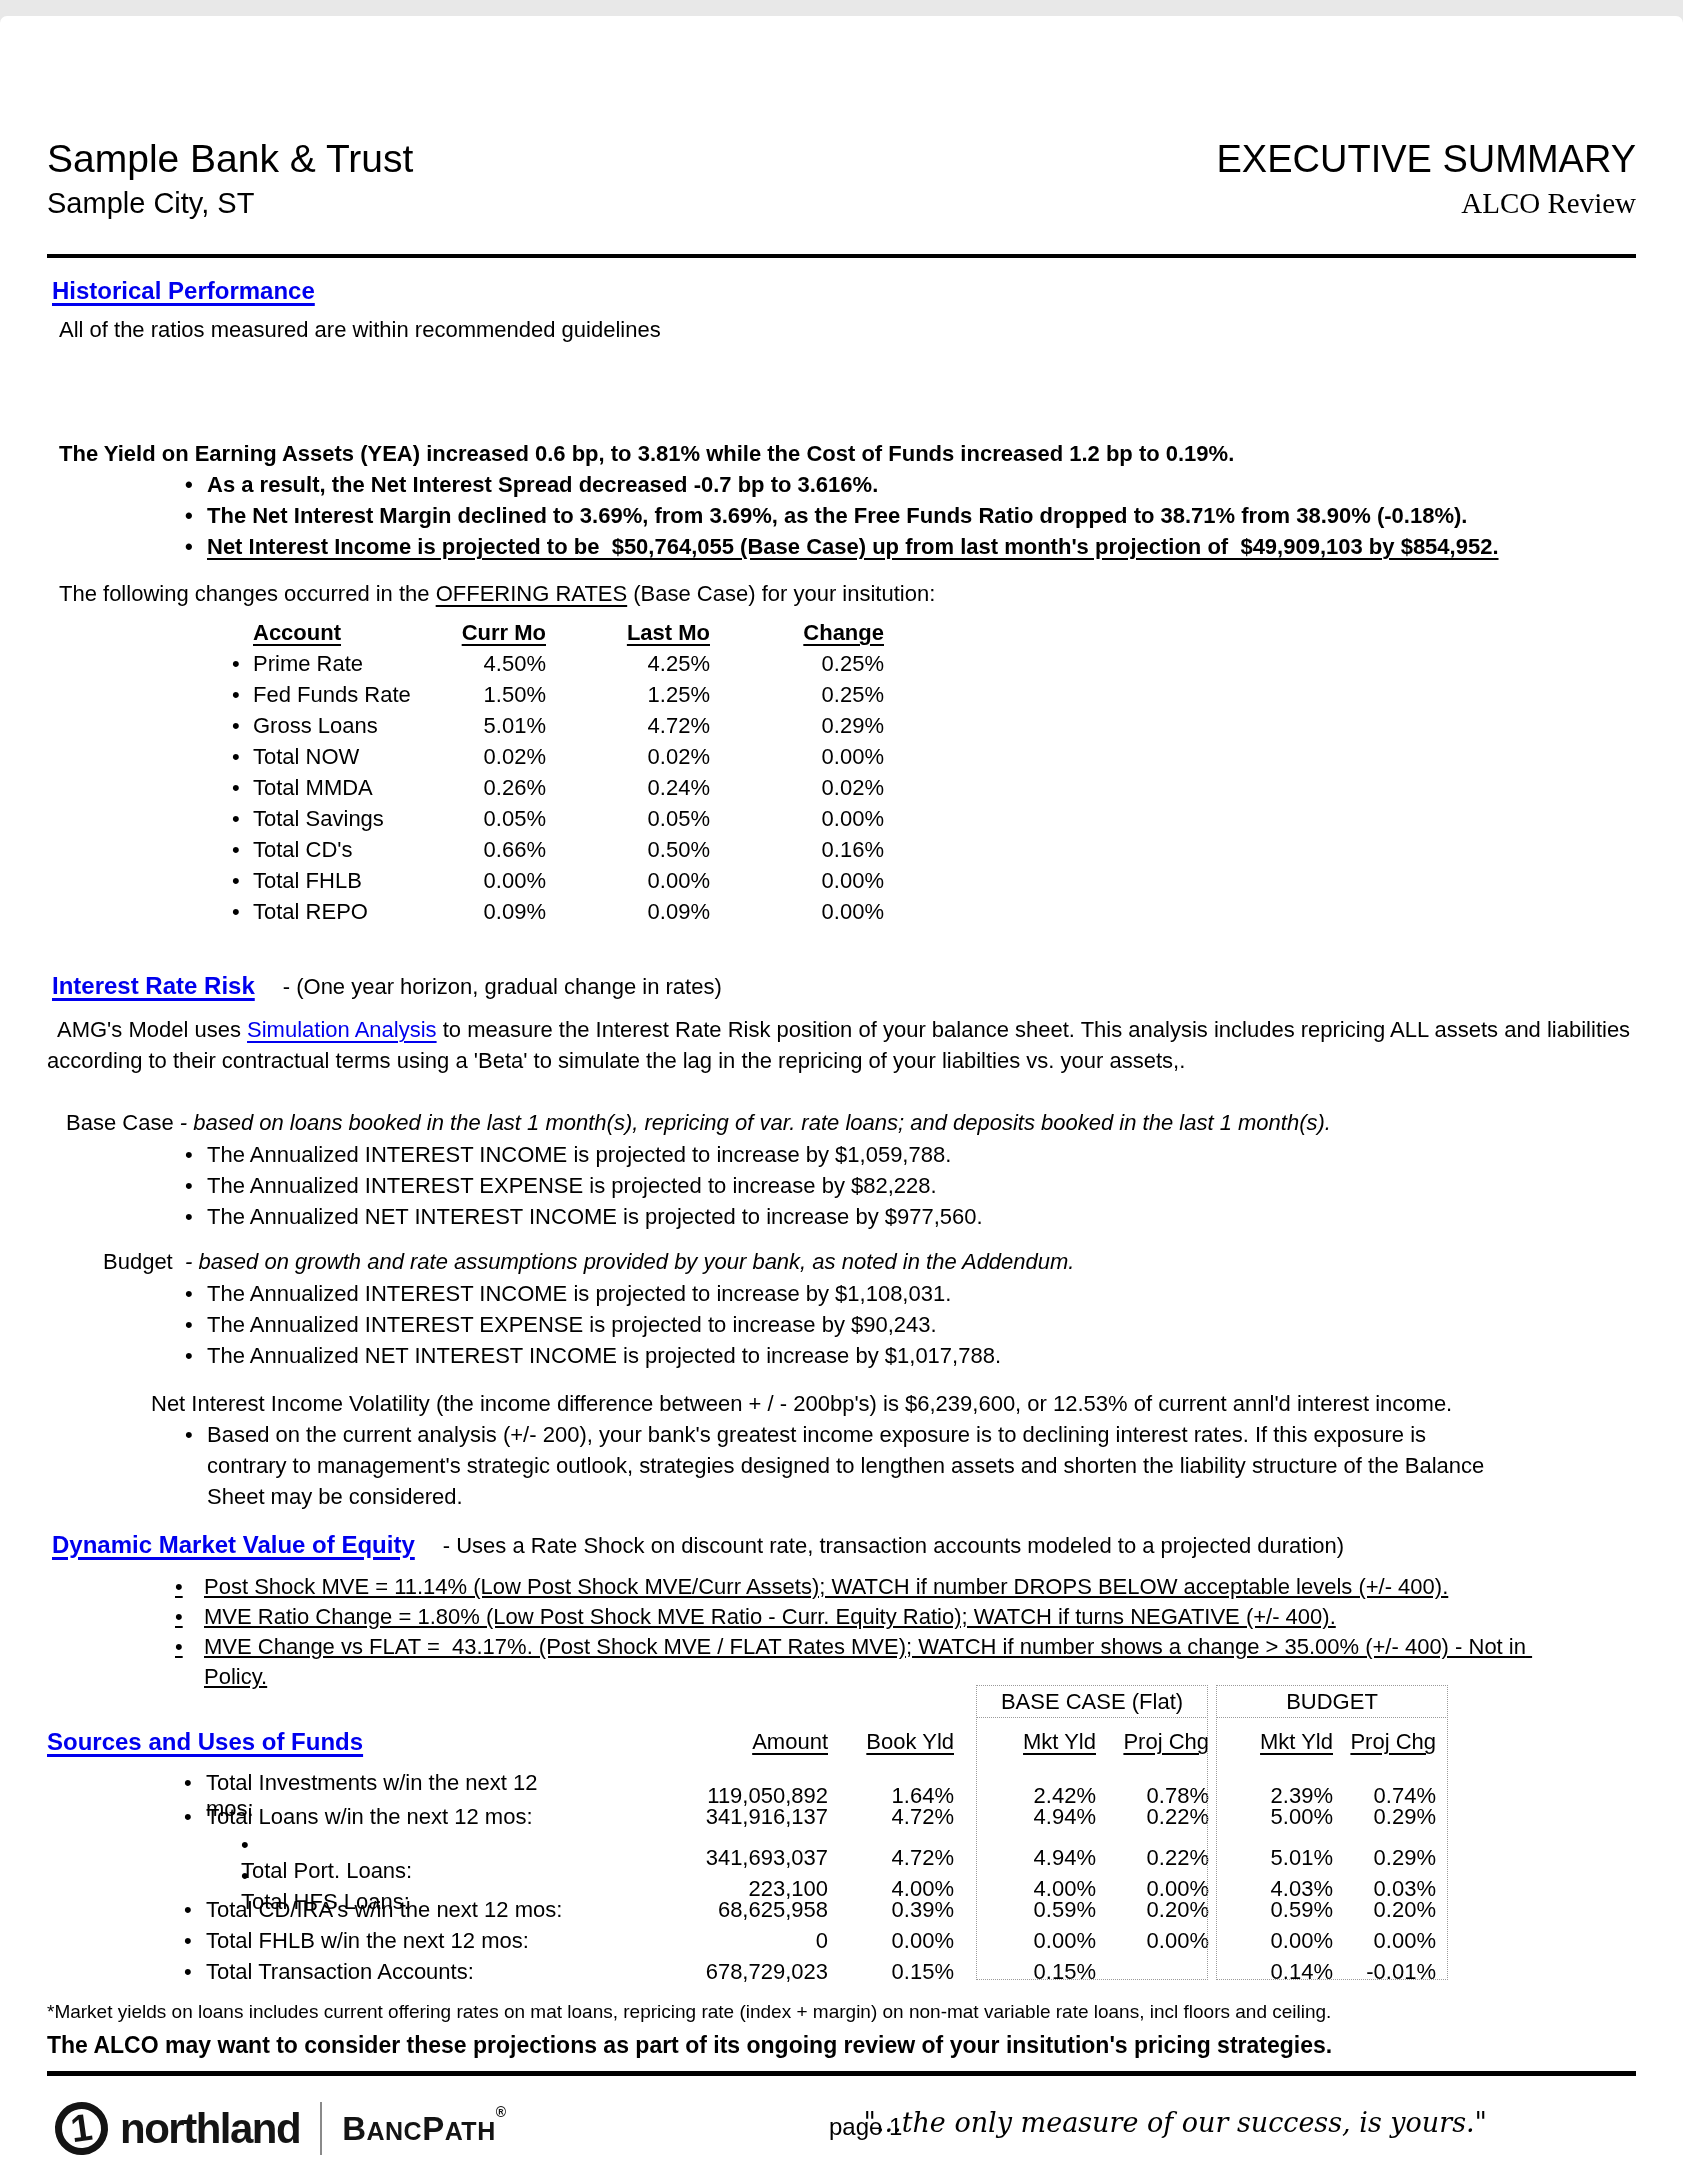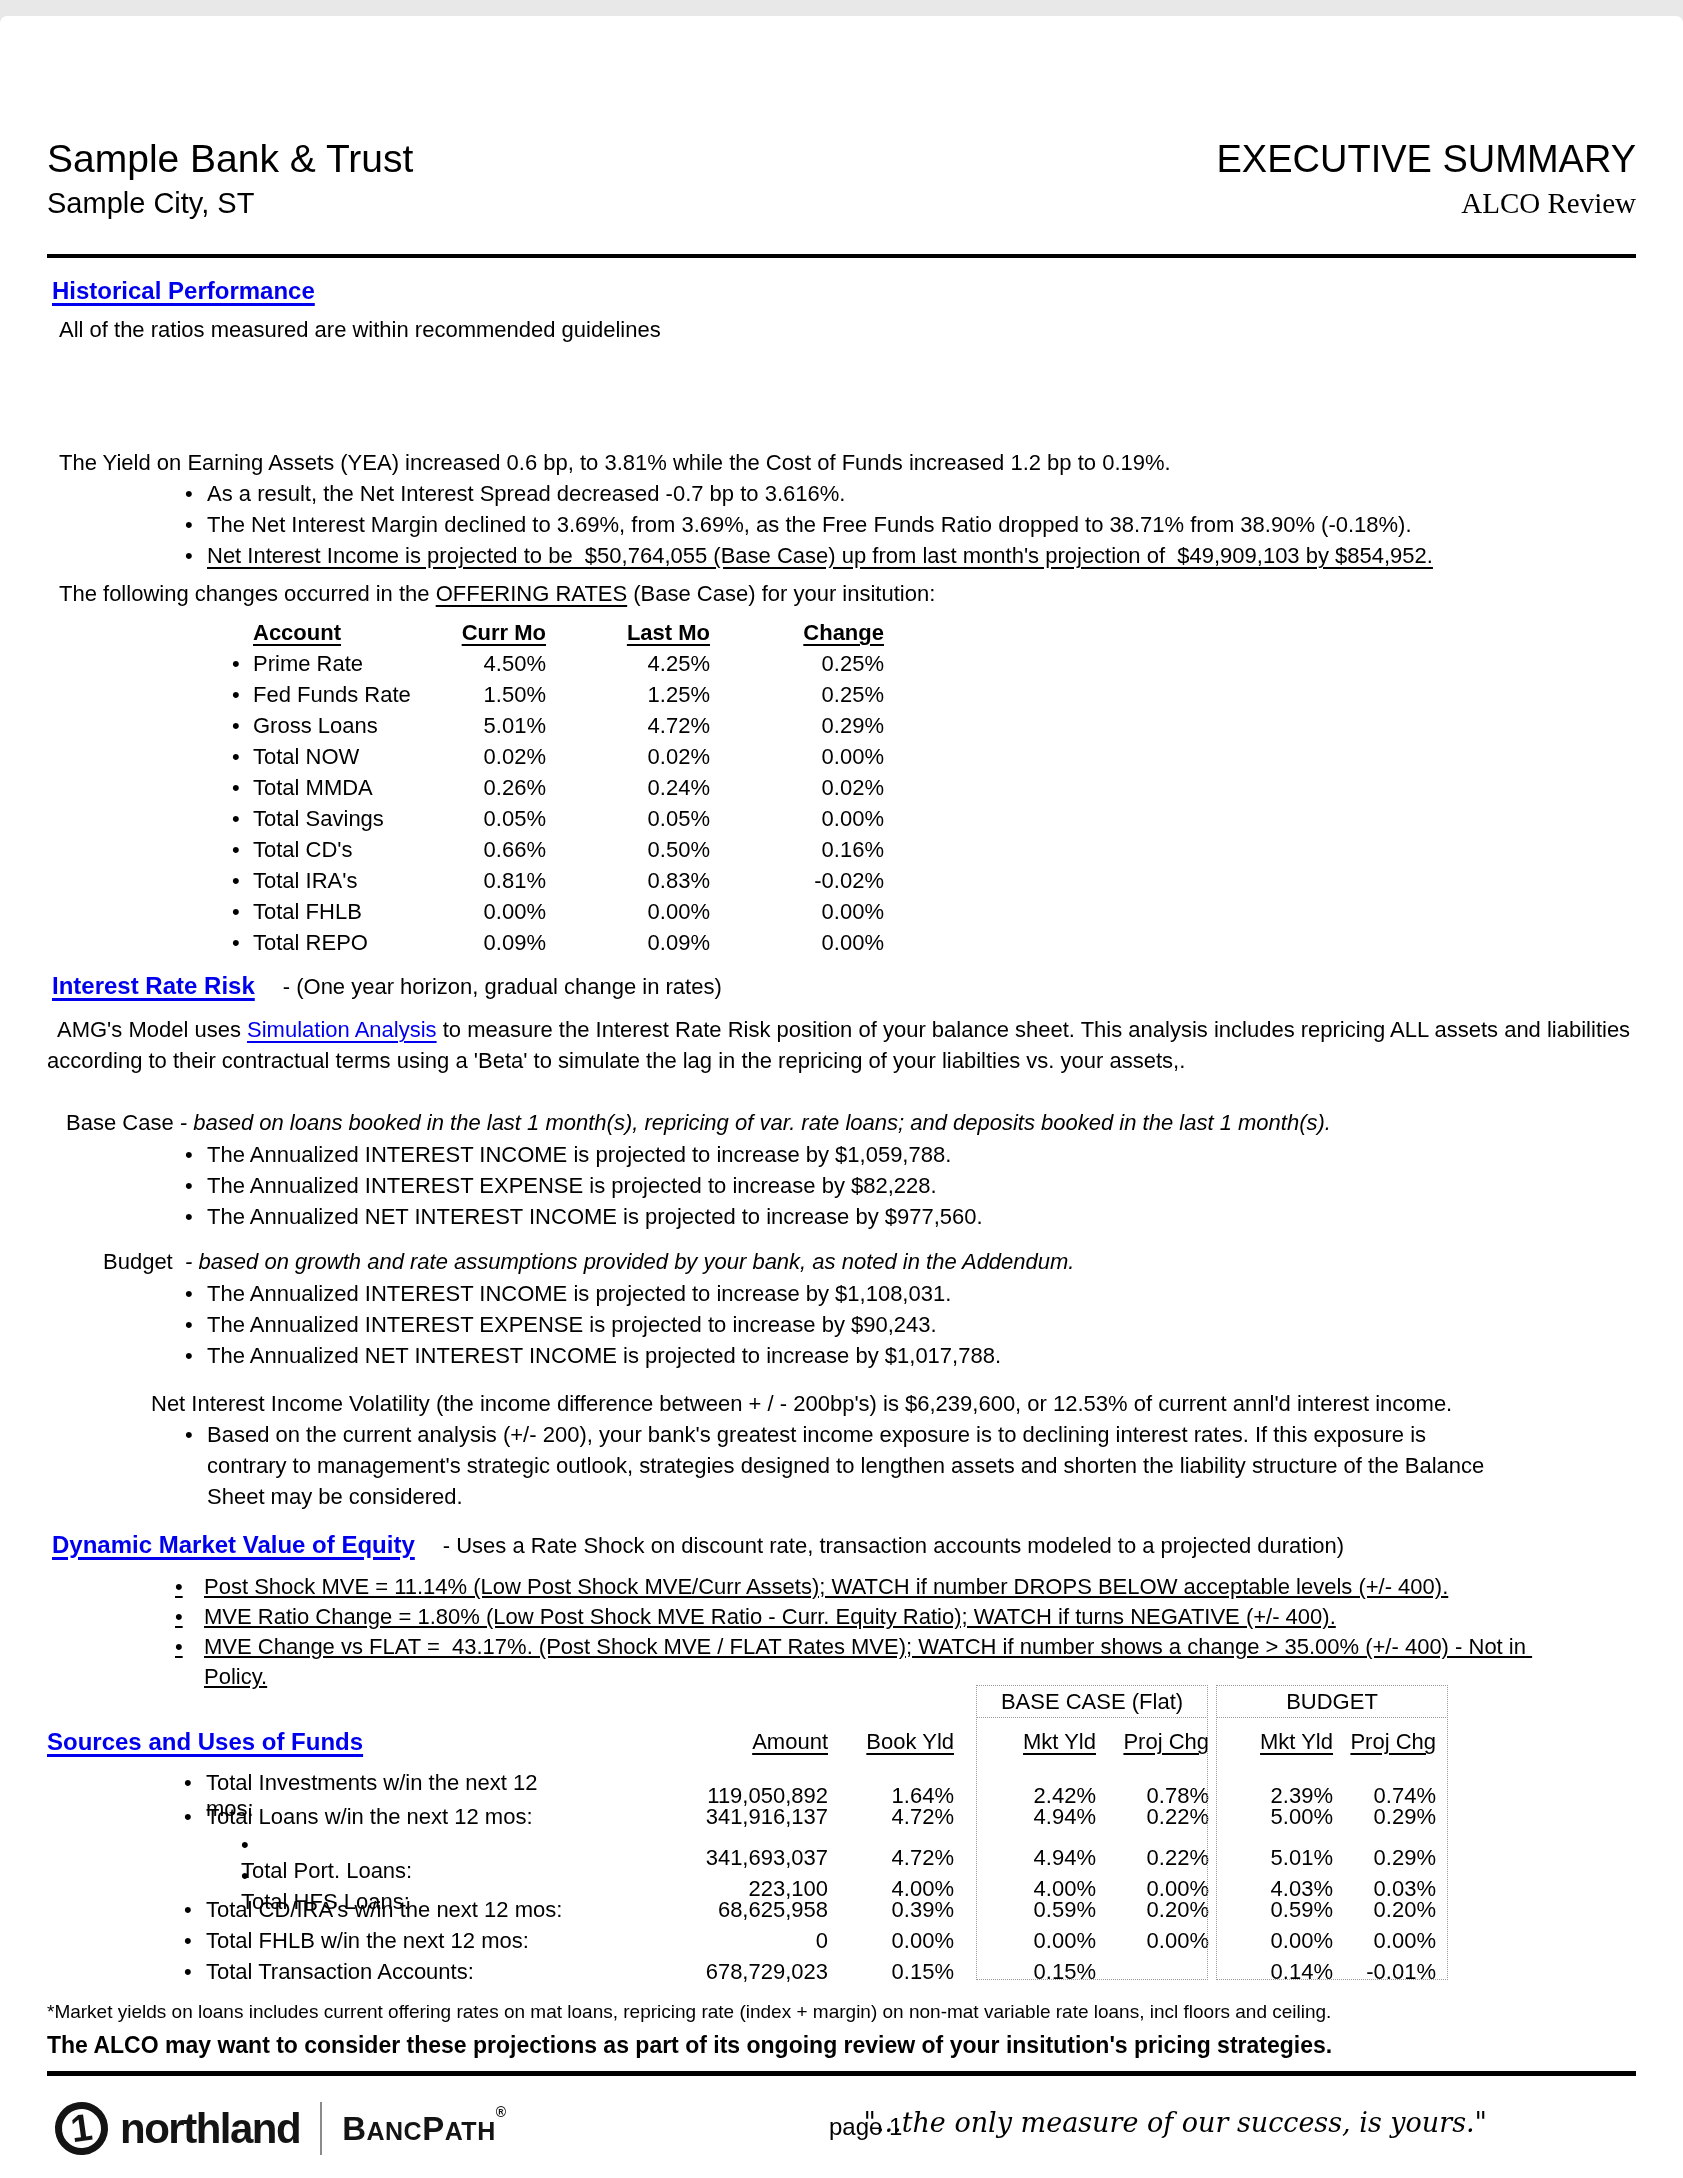--- a/index.html
+++ b/index.html
@@ -118,21 +118,21 @@
       <div class="doc-sub">ALCO Review</div>
     </div>
   </div>
   <div class="abs hdr-rule" style="top:238px;"></div>
 
   <section class="abs" style="top:261px;">
     <div><span class="sec-heading" style="margin-left:5px;">Historical Performance</span></div>
     <div class="body-line" style="margin-top:9px; padding-left:12px;">All of the ratios measured are within recommended guidelines</div>
   </section>
 
-  <section class="abs" style="top:431px;">
+  <section class="abs" style="top:422px;font-weight:bold;">
     <div class="body-line ind10">The Yield on Earning Assets (YEA) increased 0.6 bp, to 3.81% while the Cost of Funds increased 1.2 bp to 0.19%.</div>
     <div>
 
         <div class="b-row yea-b pl139">
           <span class="blt"></span>
           <span class="btxt">As a result, the Net Interest Spread decreased -0.7 bp to 3.616%.</span>
         </div>
 
         <div class="b-row yea-b pl139">
           <span class="blt"></span>
@@ -220,29 +220,20 @@
           <div class="offer-row">
             <span class="lbl">
               <span class="blt"></span>
               <span>Total CD's</span>
             </span>
             <span class="num">0.66%</span>
             <span class="num">0.50%</span>
             <span class="num">0.16%</span>
           </div>
 
-          <div class="offer-row">
-            <span class="lbl">
-              <span class="blt"></span>
-              <span>Total IRA's</span>
-            </span>
-            <span class="num">0.81%</span>
-            <span class="num">0.83%</span>
-            <span class="num">-0.02%</span>
-          </div>
 
           <div class="offer-row">
             <span class="lbl">
               <span class="blt"></span>
               <span>Total FHLB</span>
             </span>
             <span class="num">0.00%</span>
             <span class="num">0.00%</span>
             <span class="num">0.00%</span>
           </div>

